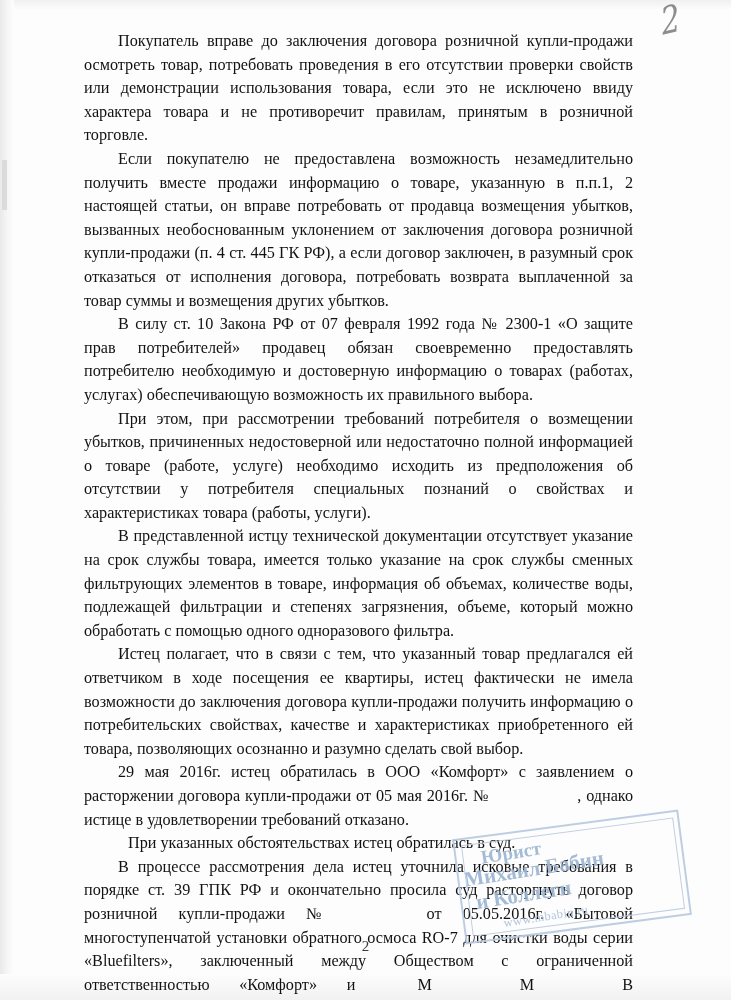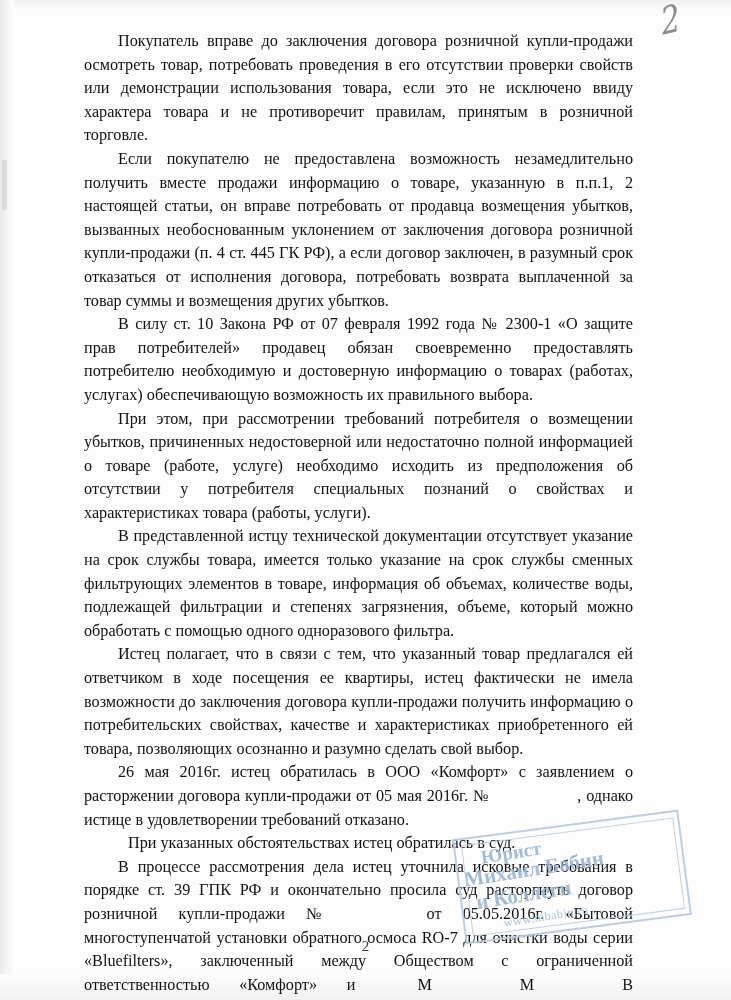--- a/index.html
+++ b/index.html
@@ -182,21 +182,21 @@
     <p>В силу ст. 10 Закона РФ от 07 февраля 1992 года № 2300-1 «О защите прав потребителей» продавец обязан своевременно предоставлять потребителю необходимую и достоверную информацию о товарах (работах, услугах) обеспечивающую возможность их правильного выбора.</p>
 
     <p>При этом, при рассмотрении требований потребителя о возмещении убытков, причиненных недостоверной или недостаточно полной информацией о товаре (работе, услуге) необходимо исходить из  предположения об отсутствии у потребителя специальных познаний о свойствах и характеристиках товара (работы, услуги).</p>
 
     <p>В представленной истцу технической документации отсутствует указание на срок службы товара, имеется только указание на срок службы сменных фильтрующих элементов в товаре, информация об объемах, количестве воды, подлежащей фильтрации   и степенях загрязнения, объеме, который можно обработать с помощью одного  одноразового фильтра.</p>
 
     <p>Истец полагает, что в связи с тем, что указанный товар предлагался ей ответчиком в ходе посещения ее квартиры, истец фактически не имела возможности до заключения договора купли-продажи получить информацию о потребительских свойствах, качестве и характеристиках приобретенного ей товара, позволяющих осознанно и разумно  сделать свой выбор.</p>
 
 
     <p>
-      <span>26 мая 2016г. истец обратилась в ООО «Комфорт» с заявлением о расторжении договора купли-продажи от 05 мая 2016г. №</span><span class="gap gap-l"></span><span>, однако истице в удовлетворении требований отказано.</span>
+      <span>29 мая 2016г. истец обратилась в ООО «Комфорт» с заявлением о расторжении договора купли-продажи от 05 мая 2016г. №</span><span class="gap gap-l"></span><span>, однако истице в удовлетворении требований отказано.</span>
     </p>
 
     <p class="wide-indent">При указанных обстоятельствах истец обратилась в суд.</p>
 
     <p>
       <span>В процессе рассмотрения дела истец уточнила исковые требования в порядке ст. 39 ГПК РФ и окончательно просила суд расторгнуть договор розничной купли-продажи №</span><span class="gap gap-l"></span><span>от 05.05.2016г. «Бытовой многоступенчатой установки обратного осмоса RO-7 для очистки воды серии «Bluefilters», заключенный между Обществом с ограниченной ответственностью «Комфорт» и</span><span class="gap gap-m"></span><span>М</span><span class="gap gap-l"></span><span>М</span><span class="gap gap-l"></span><span>В</span><span class="gap gap-l"></span><span>взыскать с Общества с ограниченной ответственностью «Комфорт» в пользу</span><span class="gap gap-s"></span><span>М</span><span class="gap gap-l"></span><span class="gap gap-l"></span><span class="gap gap-m"></span>
     </p>
 
   </div>
 

